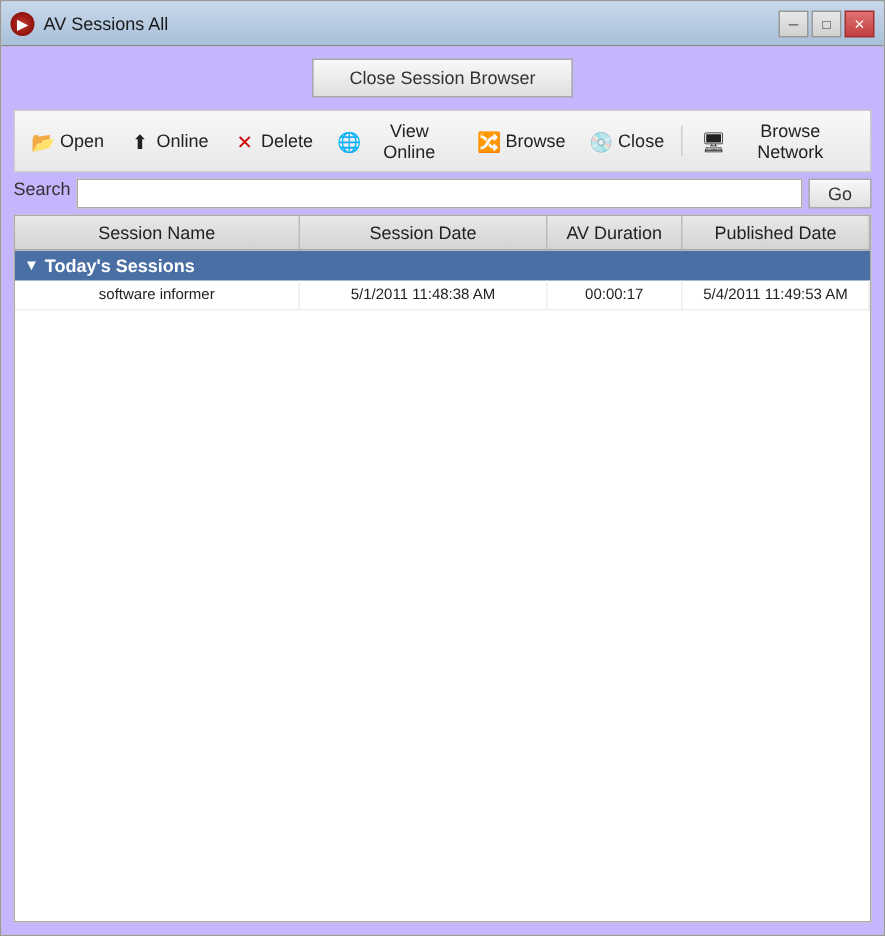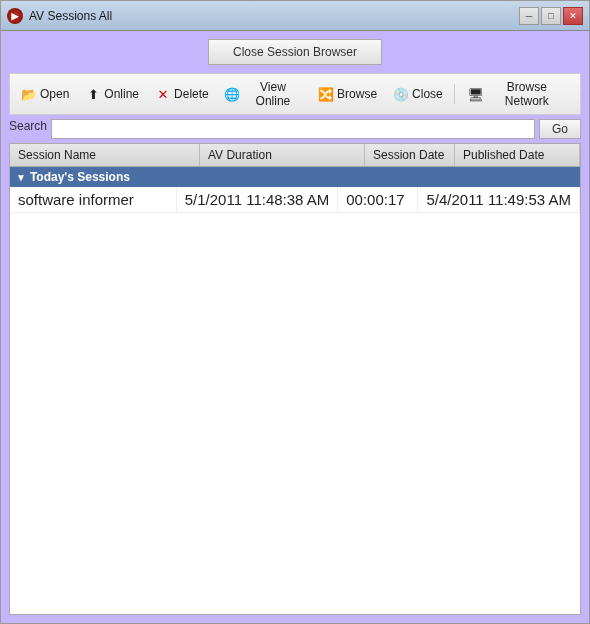--- a/index.html
+++ b/index.html
@@ -171,20 +171,21 @@
       color: #333;
     }
 
     .table-wrapper {
       flex: 1;
       border: 1px solid #aaa;
       background: white;
       overflow: hidden;
       display: flex;
       flex-direction: column;
+      text-align: center;
     }
     .table-header {
       display: flex;
       background: linear-gradient(to bottom, #e8e8e8, #d4d4d4);
       border-bottom: 1px solid #aaa;
       flex-shrink: 0;
     }
     .th {
       padding: 4px 8px;
       font-size: 12px;
@@ -216,21 +217,21 @@
       font-size: 10px;
       color: white;
     }
     .data-row {
       display: flex;
       align-items: center;
       border-bottom: 1px solid #eee;
     }
     .td {
       padding: 4px 8px;
-      font-size: 15px;
+      font-size: 10px;
       color: #222;
       border-right: 1px solid #eee;
       white-space: nowrap;
     }
     .td:nth-child(1) { width: 190px; }
     .td:nth-child(2) { width: 165px; }
     .td:nth-child(3) { width: 90px; }
     .td:nth-child(4) { flex: 1; }
   </style>
 </head>
@@ -288,22 +289,22 @@
 
     <div class="search-bar">
       <span class="search-label">Search</span>
       <input class="search-input" type="text" style="">
       <button class="go-btn">Go</button>
     </div>
 
     <div class="table-wrapper">
       <div class="table-header">
         <div class="th">Session Name</div>
+        <div class="th">Session Date</div>
         <div class="th">AV Duration</div>
-        <div class="th">Session Date</div>
         <div class="th">Published Date</div>
       </div>
       <div class="table-body">
         <div class="group-row">
           <span class="group-icon">▼</span>
           <span>Today's Sessions</span>
         </div>
         <div class="data-row">
           <div class="td">software informer</div>
           <div class="td">5/1/2011 11:48:38 AM</div>

